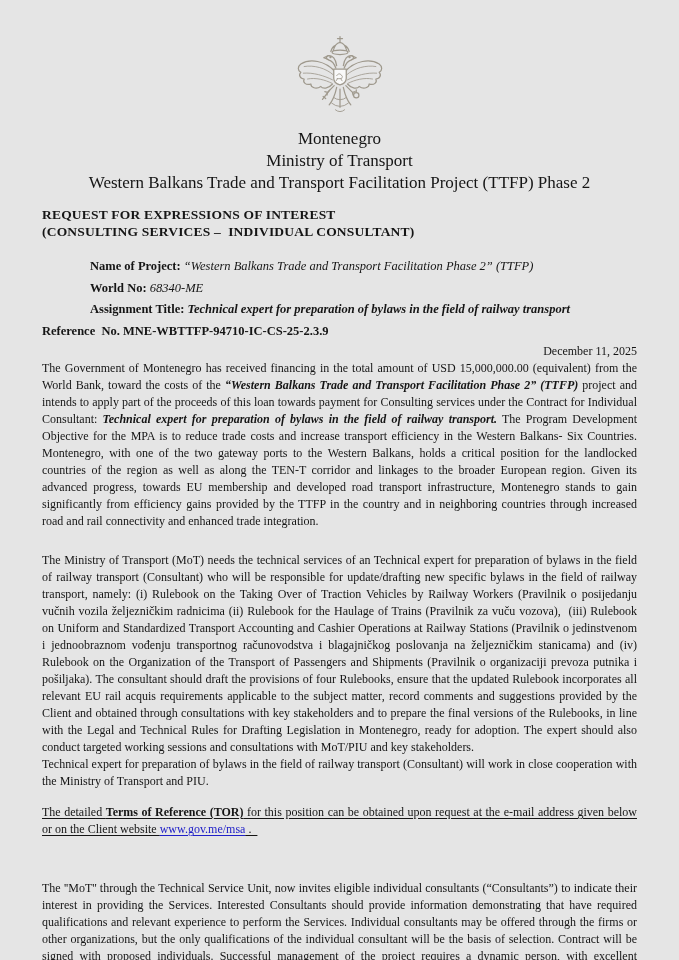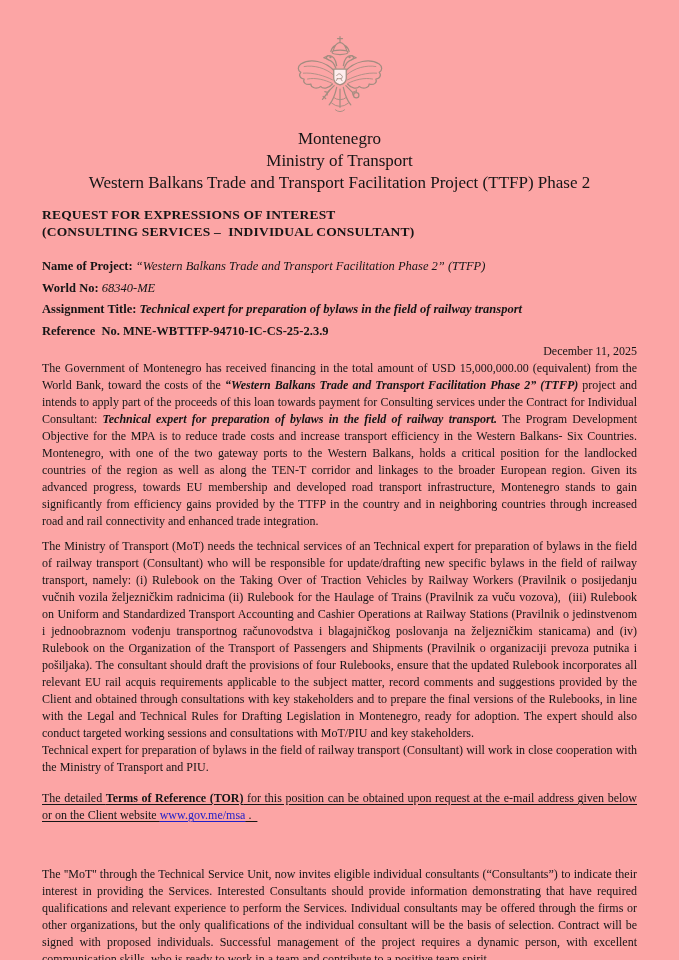--- a/index.html
+++ b/index.html
@@ -1,41 +1,41 @@
 <!DOCTYPE html>
 <html><head>
 <meta charset="utf-8">
 <style>
   html,body{margin:0;padding:0;background:#ffffff;}
   .page{
     width:679px;height:960px;box-sizing:border-box;
-    background:#fca5a5;color:#151515;
+    background:#e5e5e5;color:#151515;
     font-family:"Liberation Serif","DejaVu Serif",serif;
     padding:34px 42px 16px 42px;
     position:relative;overflow:hidden;
   }
   .hdr{text-align:center;}
   .coa{display:block;margin:0 auto 4px auto;opacity:.8;}
   .hline{font-size:17px;line-height:22px;}
   .doc-title{
     font-weight:bold;font-size:13.5px;line-height:16.5px;
     margin-top:13px;letter-spacing:.2px;
   }
   .meta{margin-top:16px;font-size:12.5px;}
   .meta-row{line-height:21.5px;}
-  .lbl{font-weight:bold;}
+  .lbl{font-weight:bold;margin-left:48px;}
   .val-i{font-style:italic;}
   .val-bi{font-style:italic;font-weight:bold;}
   .ref{font-weight:bold;}
   .date{font-size:12px;text-align:right;line-height:16px;margin-top:1px;}
   .para{font-size:12px;line-height:17px;text-align:justify;}
   .bi{font-weight:bold;font-style:italic;}
   .b{font-weight:bold;}
   .p-intro{margin-top:1px;}
-  .p-scope{margin-top:8px;}
+  .p-scope{margin-top:22px;}
   .p-tor{margin-top:14px;text-decoration:underline;text-underline-offset:2px;}
   .p-invite{margin-top:42px;}
   a.weblink{text-decoration:underline;cursor:pointer;}
 </style>
 </head>
 <body>
 
 <div class="page">
 
   <div class="hdr">

